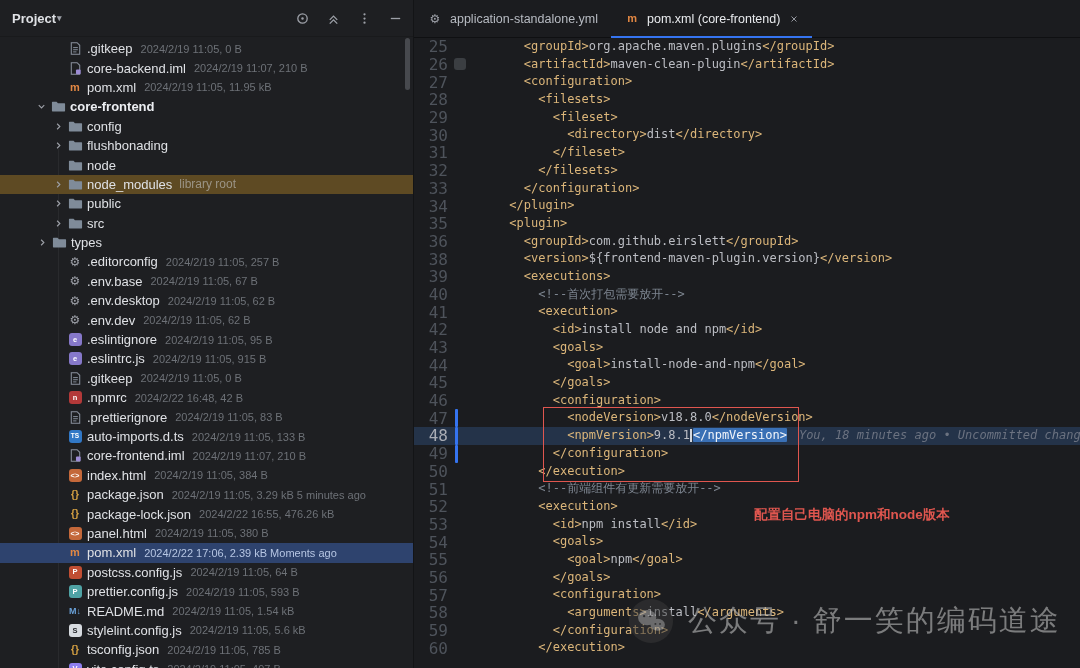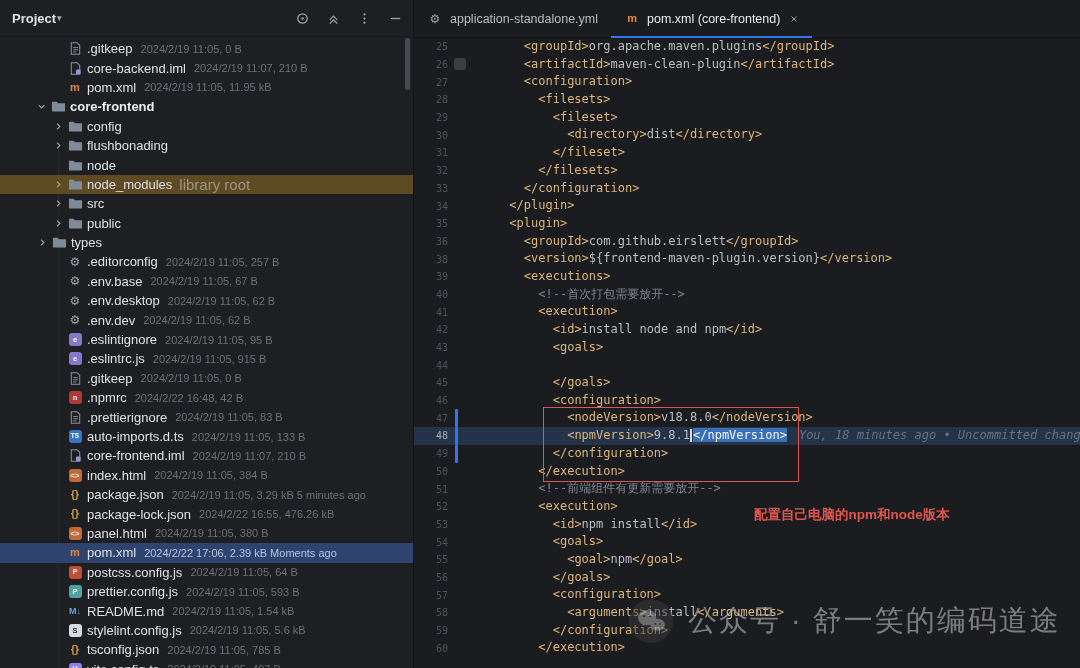--- a/index.html
+++ b/index.html
@@ -25,42 +25,42 @@
   .trow.highlighted{background:var(--highlight-amber);}
   .chev{width:15px;min-width:15px;display:inline-flex;align-items:center;justify-content:center;color:#9da0a8;}
   .chev svg{width:11px;height:11px;stroke:currentColor;fill:none;stroke-width:1.6;}
   .ticon{width:18px;min-width:18px;height:16px;display:inline-flex;align-items:center;justify-content:center;}
   .ticon svg{width:15px;height:15px;}
   .badge{display:inline-flex;align-items:center;justify-content:center;width:13px;height:13px;
          border-radius:3px;font-size:7.5px;font-weight:700;color:#fff;line-height:1;}
   .glyph{font-weight:700;font-size:11px;line-height:1;}
   .tlabel{margin-left:3px;}
   .tlabel.bold{font-weight:700;color:#eceef2;}
-  .textra{margin-left:7px;color:#9b9486;font-size:15px;}
+  .textra{margin-left:7px;color:#9b9486;font-size:12px;}
   .tmeta{margin-left:8px;color:#6d7177;font-size:11px;}
   .trow.selected .tmeta{color:#b6c6e3;}
   .tree-scrollbar{position:absolute;right:1px;top:38px;width:8px;height:620px;}
   .tree-scrollbar .thumb{width:5px;margin-left:1px;height:52px;border-radius:3px;background:#47494e;}
 
   
   .editor-pane{flex:1;display:flex;flex-direction:column;background:#1b1c1f;min-width:0;}
   .tab-bar{height:37px;min-height:37px;display:flex;align-items:stretch;border-bottom:1px solid #0f1012;}
   .tab{display:flex;align-items:center;gap:7px;padding:0 13px;font-size:12.5px;color:#b7bbc2;
        position:relative;cursor:default;}
   .tab.active{color:#e8eaed;}
   .tab.active::after{content:"";position:absolute;left:0;right:0;bottom:-1px;height:2px;background:var(--accent);}
   .tab .ticon{width:16px;min-width:16px;}
   .tab-close{margin-left:2px;color:#9da0a8;display:inline-flex;}
   .tab-close svg{width:10px;height:10px;stroke:currentColor;stroke-width:1.5;}
 
   .editor{flex:1;position:relative;overflow:hidden;background:#1b1c1f;
           font-family:"DejaVu Sans Mono",monospace;}
   .cline{height:17.7px;display:flex;align-items:center;position:relative;}
   .cline.sel-line{background:#243349;}
-  .ln{width:34px;min-width:34px;text-align:right;color:#4e535b;font-size:10px;padding-right:4px;}
+  .ln{width:34px;min-width:34px;text-align:right;color:#4e535b;font-size:16px;padding-right:4px;}
   .ln.cur{color:#a9adb5;}
   .bar{width:8px;min-width:8px;align-self:stretch;display:flex;align-items:stretch;justify-content:center;}
   .bar.vcs::before{content:"";width:3px;background:var(--accent);border-radius:1px;}
   .code{white-space:pre;font-size:12px;line-height:17.7px;padding-left:6px;}
   .tk-g{color:var(--tag-gold);}
   .tk-w{color:#bcbec4;}
   .tk-c{color:#7d8590;}
   .tk-s{background:#3a70b5;color:#f2f5fa;border-radius:1px;}
   .tk-b{color:#6b7280;font-style:italic;margin-left:12px;}
   .caret{display:inline-block;width:2px;height:13px;background:#d4d7dc;vertical-align:text-bottom;margin:0 1px 0 0;}
@@ -209,34 +209,34 @@
           <span class="chev">
             <svg viewBox="0 0 16 16">
               <path d="M6 4l4 4-4 4"></path>
             </svg>
           </span>
           <span class="ticon">
             <svg viewBox="0 0 16 16">
               <path fill="#7F8B99" d="M1.6 2.9h4.3l1.5 1.7h7a.6.6 0 0 1 .6.6v7.4a.6.6 0 0 1-.6.6h-12.8a.6.6 0 0 1-.6-.6V3.5a.6.6 0 0 1 .6-.6z"></path>
             </svg>
           </span>
+          <span class="tlabel">public</span>
+        </div>
+        <div class="trow" style="padding-left: 51px;">
+          <span class="chev">
+            <svg viewBox="0 0 16 16">
+              <path d="M6 4l4 4-4 4"></path>
+            </svg>
+          </span>
+          <span class="ticon">
+            <svg viewBox="0 0 16 16">
+              <path fill="#7F8B99" d="M1.6 2.9h4.3l1.5 1.7h7a.6.6 0 0 1 .6.6v7.4a.6.6 0 0 1-.6.6h-12.8a.6.6 0 0 1-.6-.6V3.5a.6.6 0 0 1 .6-.6z"></path>
+            </svg>
+          </span>
           <span class="tlabel">src</span>
-        </div>
-        <div class="trow" style="padding-left: 51px;">
-          <span class="chev">
-            <svg viewBox="0 0 16 16">
-              <path d="M6 4l4 4-4 4"></path>
-            </svg>
-          </span>
-          <span class="ticon">
-            <svg viewBox="0 0 16 16">
-              <path fill="#7F8B99" d="M1.6 2.9h4.3l1.5 1.7h7a.6.6 0 0 1 .6.6v7.4a.6.6 0 0 1-.6.6h-12.8a.6.6 0 0 1-.6-.6V3.5a.6.6 0 0 1 .6-.6z"></path>
-            </svg>
-          </span>
-          <span class="tlabel">public</span>
         </div>
         <div class="trow" style="padding-left: 35px;">
           <span class="chev">
             <svg viewBox="0 0 16 16">
               <path d="M6 4l4 4-4 4"></path>
             </svg>
           </span>
           <span class="ticon">
             <svg viewBox="0 0 16 16">
               <path fill="#7F8B99" d="M1.6 2.9h4.3l1.5 1.7h7a.6.6 0 0 1 .6.6v7.4a.6.6 0 0 1-.6.6h-12.8a.6.6 0 0 1-.6-.6V3.5a.6.6 0 0 1 .6-.6z"></path>
@@ -544,20 +544,21 @@
             <span class="code"><span class="tk-w">            </span><span class="tk-g">&lt;id&gt;</span><span class="tk-w">install node and npm</span><span class="tk-g">&lt;/id&gt;</span></span>
           </div>
           <div class="cline">
             <span class="ln">43</span>
             <span class="bar"></span>
             <span class="code"><span class="tk-w">            </span><span class="tk-g">&lt;goals&gt;</span></span>
           </div>
           <div class="cline">
             <span class="ln">44</span>
             <span class="bar"></span>
+            <span class="code"><span class="tk-w">              </span><span class="tk-g">&lt;goal&gt;</span><span class="tk-w">install-node-and-npm</span><span class="tk-g">&lt;/goal&gt;</span></span>
           </div>
           <div class="cline">
             <span class="ln">45</span>
             <span class="bar"></span>
             <span class="code"><span class="tk-w">            </span><span class="tk-g">&lt;/goals&gt;</span></span>
           </div>
           <div class="cline">
             <span class="ln">46</span>
             <span class="bar"></span>
             <span class="code"><span class="tk-w">            </span><span class="tk-g">&lt;configuration&gt;</span></span>

